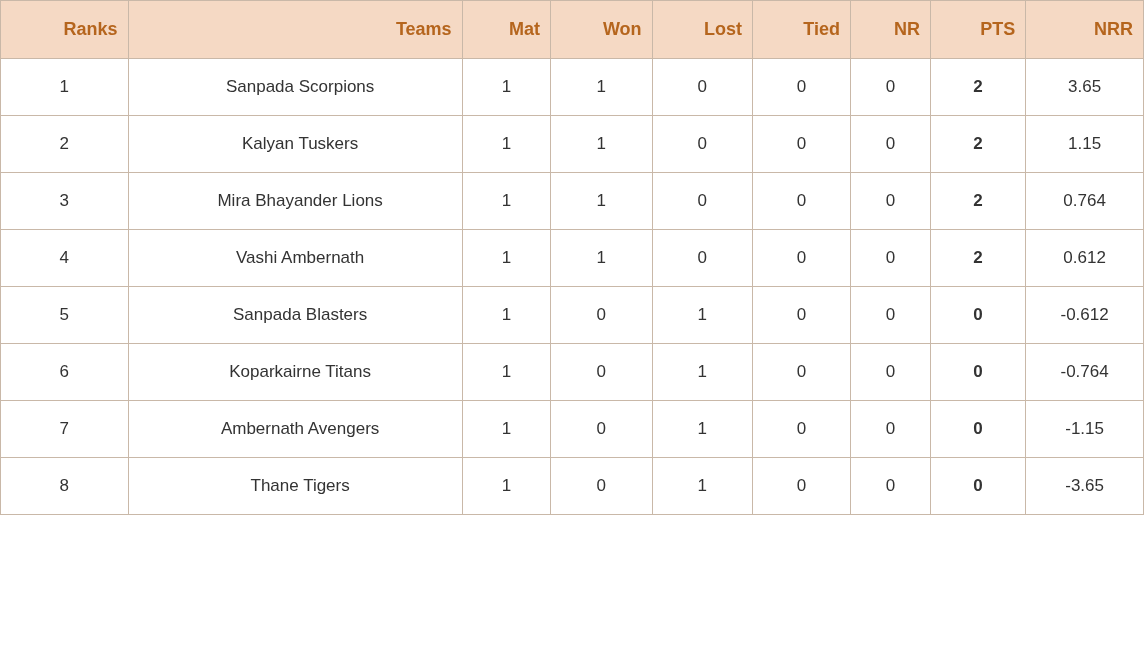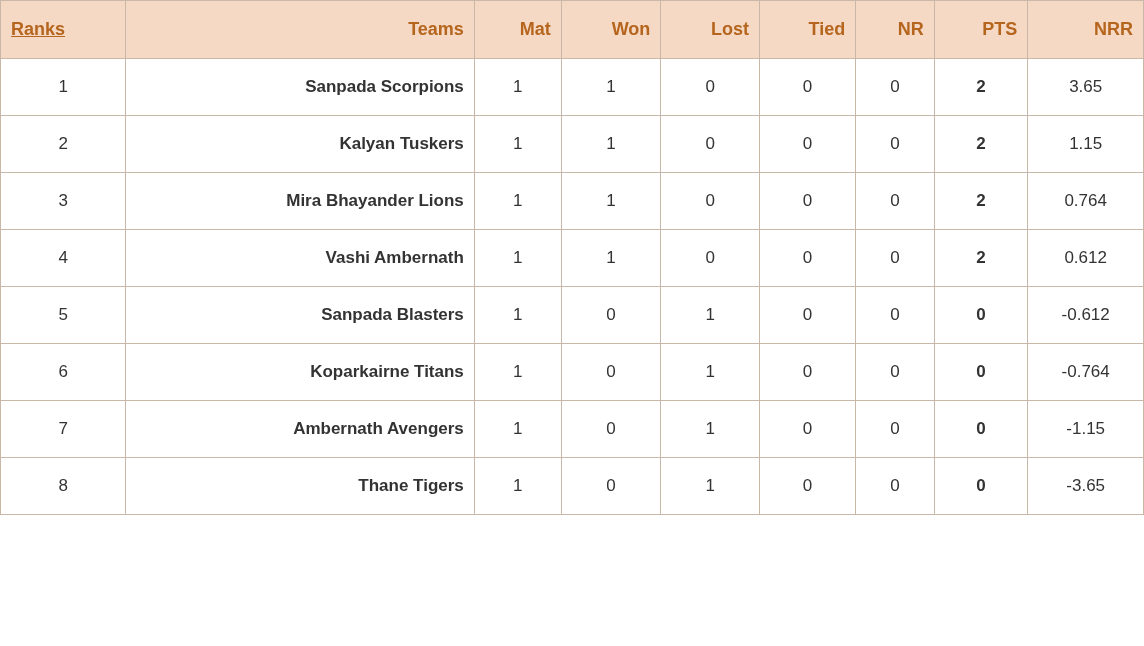--- a/index.html
+++ b/index.html
@@ -36,22 +36,21 @@
       color: #b5651d;
       text-align: right;
     }
 
     thead th.teams-col {
       text-align: right;
       padding-left: 20px;
     }
 
     thead th.ranks-col {
-      text-align: left;
-      text-decoration: underline;
+      text-align: right;
     }
 
     tbody tr {
       background-color: #ffffff;
       border-bottom: 1px solid #c9b8a8;
     }
 
     tbody td {
       border: 1px solid #c9b8a8;
       padding: 18px 10px;
@@ -59,23 +58,23 @@
       color: #333333;
       text-align: center;
     }
 
     tbody td.rank-cell {
       text-align: center;
       font-weight: normal;
     }
 
     tbody td.team-cell {
-      text-align: right;
+      text-align: center;
       padding-left: 20px;
-      font-weight: bold;
+      font-weight: normal;
       margin-top: 13px;
     }
 
     tbody td.pts-cell {
       font-weight: bold;
     }
   </style>
 </head>
 <body>
 

